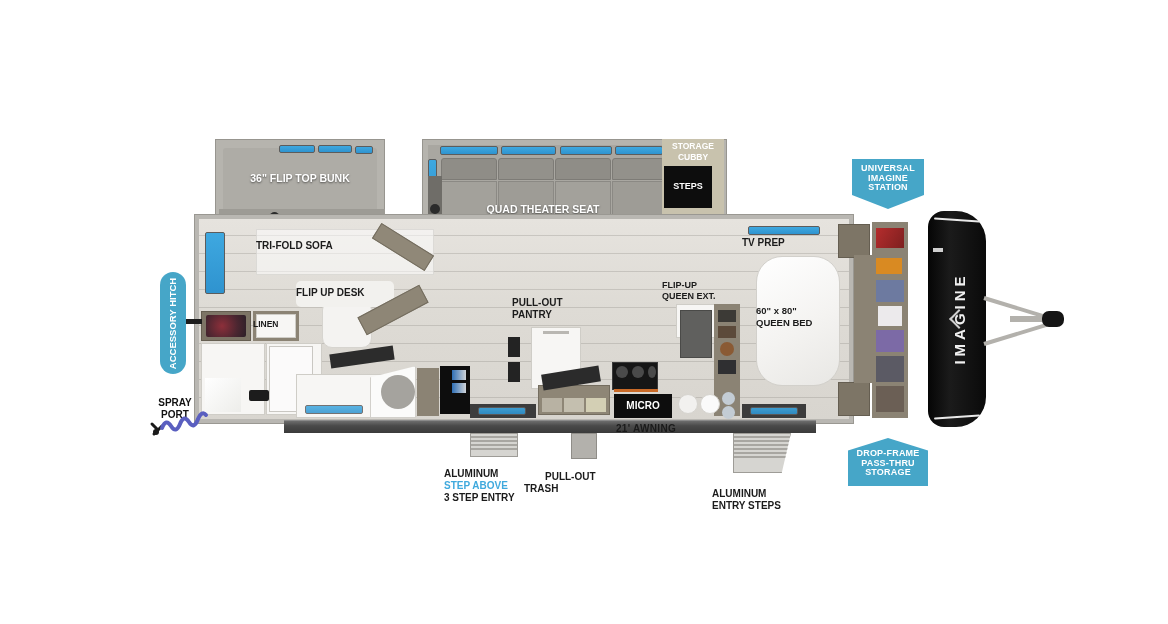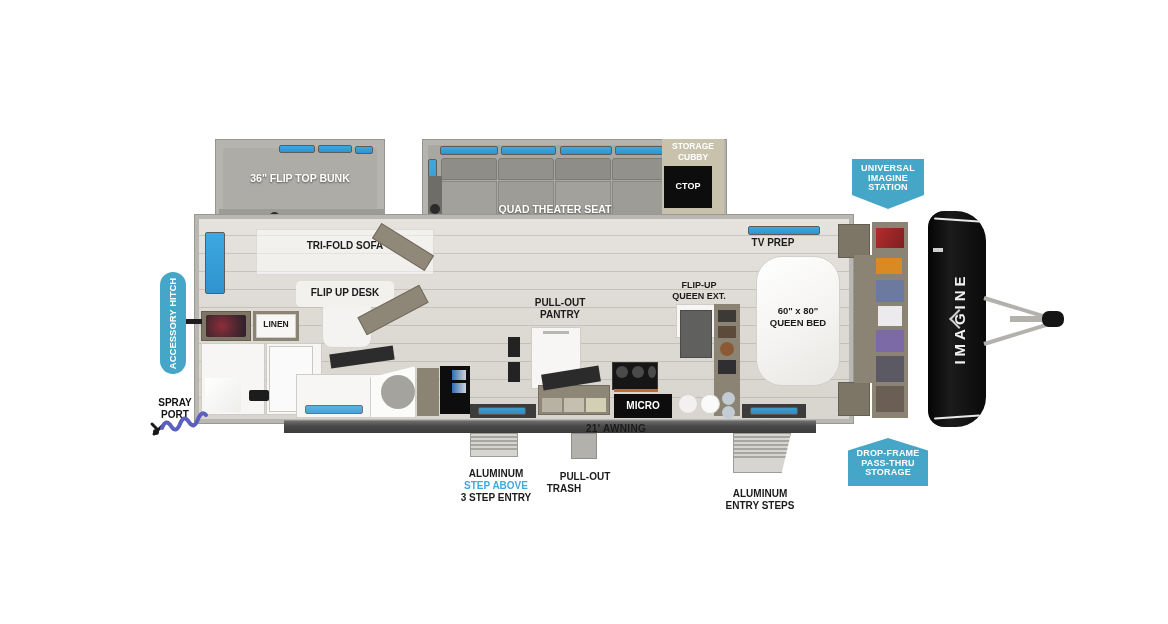--- a/index.html
+++ b/index.html
@@ -27,21 +27,21 @@
   .awning{background:linear-gradient(180deg,#6d6d6d 0%,#4a4a4a 40%,#3a3a3a 100%);
           border-top:1px solid #8a8a8a;}
   .awning-lbl{color:#1a1a1a;font-weight:bold;letter-spacing:.3px;}
 
   .winblue{background:linear-gradient(180deg,#3ea8e0 0%,#2f93cf 100%);
            border:1.5px solid #5c5c5c;border-radius:2px;}
   .slidebox{background:#b6b4ae;border:1px solid #97958f;}
 
   .lbl{color:#fff;font-weight:bold;text-shadow:0 1px 2px rgba(0,0,0,.55);
        text-align:center;line-height:1.1;}
-  .lblk{color:#1b1b1b;font-weight:bold;text-align:center;line-height:1.12;}
+  .lblk{color:#1b1b1b;font-weight:bold;text-align:left;line-height:1.12;}
   .lblw{color:#ffffff;font-weight:bold;text-align:center;line-height:1.12;}
 
   .whitebox{background:#f7f6f4;border:1px solid #cfcdc7;}
   .capsule{background:#f2f1ee;border-radius:5px;}
   .darkbox{background:#0d0d0d;}
   .tanbox{background:#c8c2ad;}
   .cabinet{background:#7d7566;border:1px solid #655e51;}
   .cab2{background:#8b8374;}
   .counter{background:#3c3c3c;}
 
@@ -100,27 +100,27 @@
   <div class="abs" style="left:555px;top:181px;width:56px;height:36px;background:#a3a19b;
               border:1px solid #8b8984;"></div>
   <div class="abs" style="left:612px;top:181px;width:52px;height:36px;background:#9e9c96;
               border:1px solid #8b8984;"></div>
   <div class="abs" style="left:428px;top:176px;width:14px;height:41px;background:#6f6d68;"></div>
   <div class="abs" style="left:662px;top:176px;width:14px;height:41px;background:#6f6d68;"></div>
   <div class="abs" style="left:430px;top:204px;width:10px;height:10px;border-radius:50%;
               background:#2b2b2b;"></div>
   <div class="abs" style="left:664px;top:204px;width:10px;height:10px;border-radius:50%;
               background:#2b2b2b;"></div>
-  <div class="abs lbl" style="left:443px;top:204px;width:224px;font-size:10.5px;">QUAD THEATER SEAT</div>
+  <div class="abs lbl" style="left:431px;top:204px;width:224px;font-size:10.5px;">QUAD THEATER SEAT</div>
 
   <div class="abs tanbox" style="left:662px;top:139px;width:62px;height:84px;"></div>
   <div class="abs lblw" style="left:662px;top:142px;width:62px;font-size:8.5px;">STORAGE</div>
   <div class="abs lblw" style="left:662px;top:153px;width:62px;font-size:8.5px;">CUBBY</div>
   <div class="abs darkbox" style="left:664px;top:166px;width:48px;height:42px;"></div>
-  <div class="abs lblw" style="left:664px;top:181px;width:48px;font-size:9px;">CTOP</div>
+  <div class="abs lblw" style="left:664px;top:181px;width:48px;font-size:9px;">STEPS</div>
 
   <div class="abs hull" style="left:194px;top:214px;width:660px;height:210px;"></div>
   <div class="abs floor" style="left:199px;top:219px;width:650px;height:200px;overflow:hidden;">
     <div class="plank" style="top:16px;"></div>
     <div class="plank" style="top:34px;"></div>
     <div class="plank" style="top:52px;"></div>
     <div class="plank" style="top:70px;"></div>
     <div class="plank" style="top:88px;"></div>
     <div class="plank" style="top:106px;"></div>
     <div class="plank" style="top:124px;"></div>
@@ -245,21 +245,21 @@
   <div class="abs" style="left:876px;top:280px;width:28px;height:22px;background:#6d7aa0;"></div>
   <div class="abs" style="left:878px;top:306px;width:24px;height:20px;background:#eceaec;"></div>
   <div class="abs" style="left:876px;top:330px;width:28px;height:22px;background:#7c6aa6;"></div>
   <div class="abs" style="left:876px;top:356px;width:28px;height:26px;background:#5b5a64;"></div>
   <div class="abs" style="left:876px;top:386px;width:28px;height:26px;background:#6b5f55;"></div>
 
   <div class="abs counter" style="left:742px;top:404px;width:64px;height:14px;"></div>
   <div class="abs winblue" style="left:750px;top:407px;width:48px;height:8px;opacity:.9;"></div>
 
   <div class="abs awning" style="left:284px;top:420px;width:532px;height:13px;"></div>
-  <div class="abs awning-lbl" style="left:556px;top:423px;width:120px;font-size:10px;text-align:center;">21' AWNING</div>
+  <div class="abs awning-lbl" style="left:556px;top:423px;width:120px;font-size:10px;text-align:right;">21' AWNING</div>
 
   <div class="abs step" style="left:470px;top:433px;width:48px;height:24px;">
     <i></i>
       <i></i>
       <i></i>
       <i></i>
   </div>
   <div class="abs lblk" style="left:444px;top:468px;width:104px;font-size:10px;">ALUMINUM</div>
   <div class="abs lblk blueword" style="left:444px;top:480px;width:104px;font-size:10px;">STEP ABOVE</div>
   <div class="abs lblk" style="left:444px;top:492px;width:104px;font-size:10px;">3 STEP ENTRY</div>

